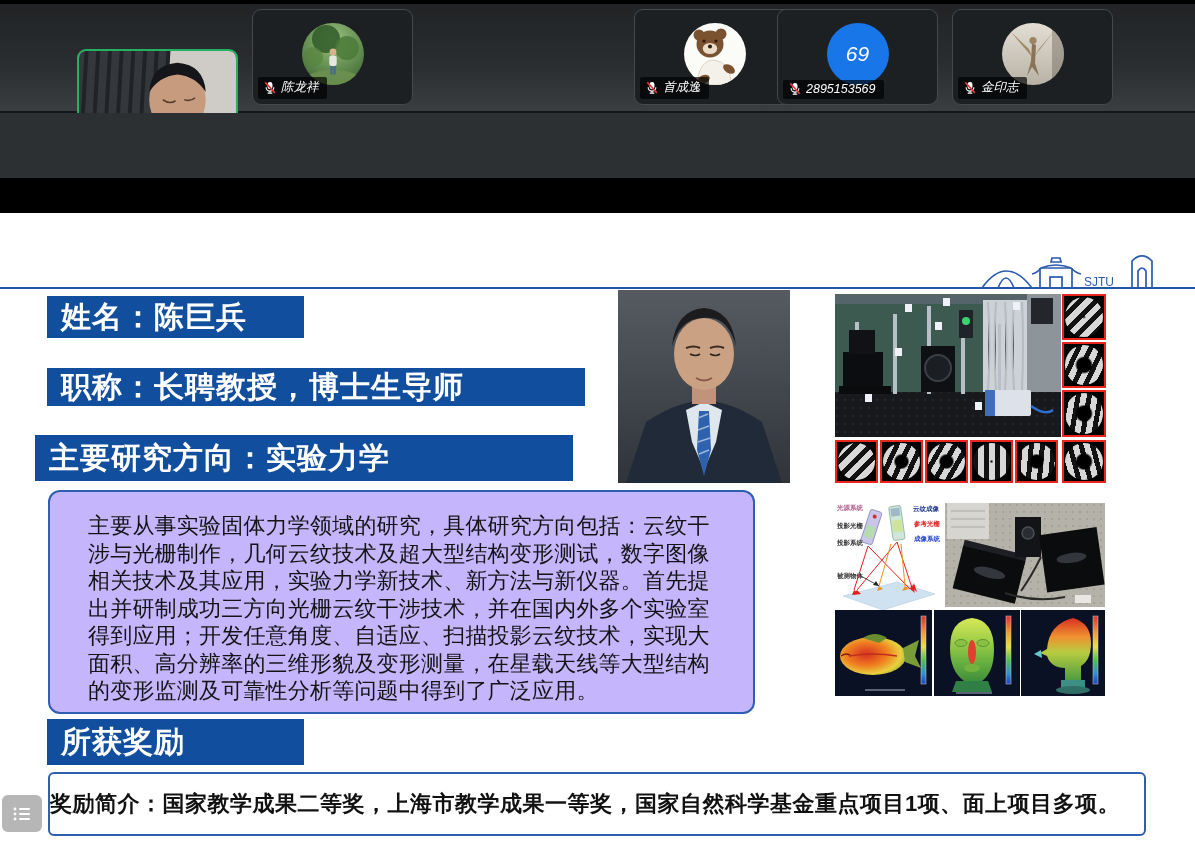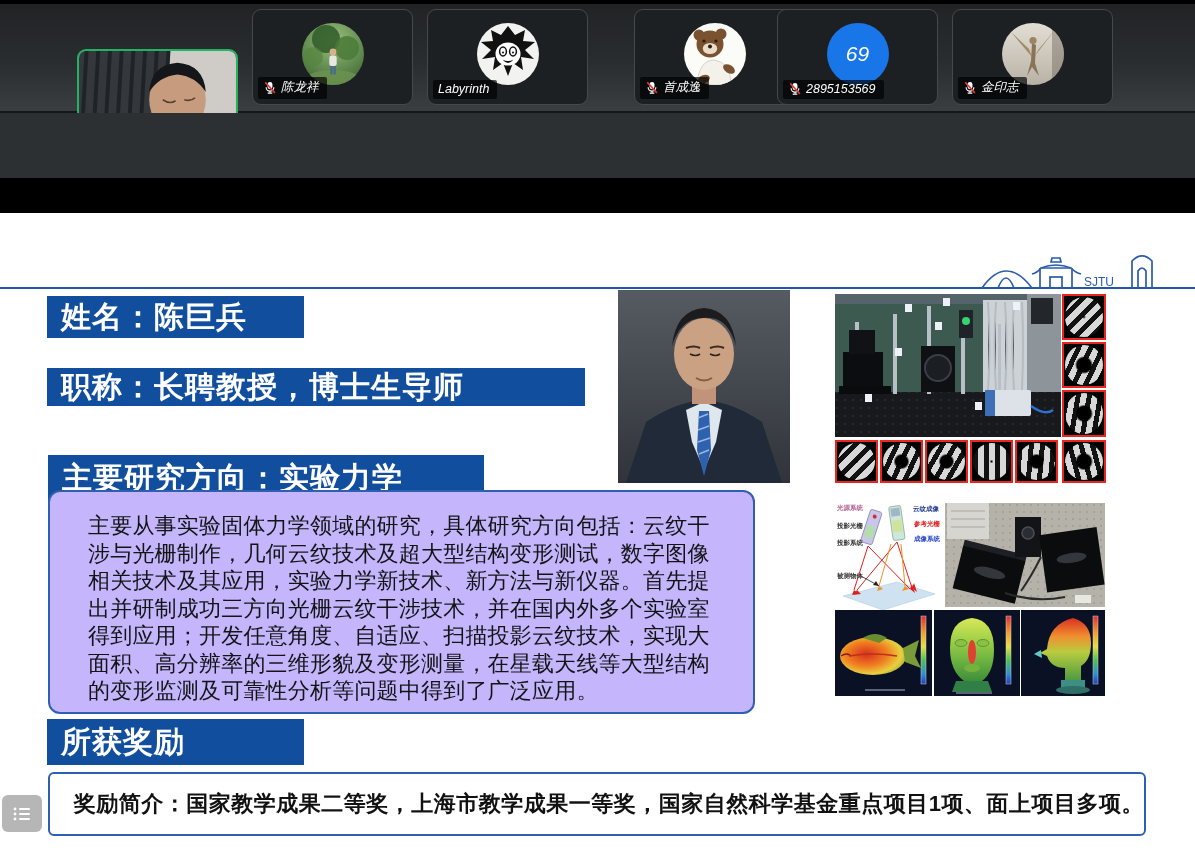--- a/index.html
+++ b/index.html
@@ -32,21 +32,21 @@
 
   
   .slide{left:0;top:213px;width:1195px;height:645px;background:#fff;}
   .rule{left:0;top:74px;width:1195px;height:2px;background:#2356a7;}
   .bluebar{background:#124e9e;color:#fff;font-weight:700;display:flex;align-items:center;
            padding-left:14px;letter-spacing:1px;font-size:30px;}
   .textbox{border:2px solid #2e5fb0;border-radius:12px;background:#c4b5fd;}
   .textbox p{margin:0;padding:20px 28px 0 38px;font-size:22px;line-height:27.5px;
              color:#141414;font-weight:500;letter-spacing:.2px;}
   .awardsbox{border:2px solid #2e5fb0;border-radius:6px;background:#fff;display:flex;
-             align-items:center;justify-content:flex-end;font-size:22px;font-weight:600;
+             align-items:center;justify-content:flex-start;font-size:22px;font-weight:600;
              color:#111;letter-spacing:.5px;}
 
   
   .fr{position:absolute;background:#000;border:2px solid #e8261f;}
   .fr::before{content:"";position:absolute;inset:1px;border-radius:50%;
      background:
        radial-gradient(circle,#000 var(--h,0px),rgba(0,0,0,0) calc(var(--h,0px) + 2px)),
        repeating-linear-gradient(var(--a,135deg),#121212 0 5px,#d8d8d8 5px 11px);}
 
   .listbtn{left:2px;top:795px;width:40px;height:37px;background:rgba(176,176,176,.92);
@@ -119,37 +119,20 @@
           <rect x="5.2" y="1.2" width="5.6" height="8.2" rx="2.8" fill="#fff"></rect>
           <path d="M3.6 7.2a4.4 4.4 0 0 0 8.8 0" fill="none" stroke="#fff" stroke-width="1.3"></path>
           <line x1="8" y1="11.6" x2="8" y2="13.4" stroke="#fff" stroke-width="1.3"></line>
           <line x1="5.4" y1="13.9" x2="10.6" y2="13.9" stroke="#fff" stroke-width="1.3"></line>
           <line x1="2.6" y1="1.6" x2="13.6" y2="13.6" stroke="#e23b3b" stroke-width="1.8"></line>
         </svg>
         <span>陈龙祥</span>
       </div>
     </div>
 
-    <div class="tile" style="left:427px;">
-      <div class="avatar">
-        <svg viewBox="0 0 62 62">
-          <rect width="62" height="62" fill="#f2f2f0"></rect>
-          <path d="M31,3 L38,12 L48,7 L46,18 L58,19 L48,27 L57,36 L44,34 L46,47 L36,40 L31,53 L26,40 L16,47 L18,34 L5,36 L14,27 L4,19 L16,18 L14,7 L24,12 Z" fill="#111"></path>
-          <ellipse cx="31" cy="31" rx="12.5" ry="11.5" fill="#fff"></ellipse>
-          <ellipse cx="26" cy="28.5" rx="3.4" ry="4.4" fill="#fff" stroke="#111" stroke-width="1.5"></ellipse>
-          <ellipse cx="36" cy="28.5" rx="3.4" ry="4.4" fill="#fff" stroke="#111" stroke-width="1.5"></ellipse>
-          <circle cx="26" cy="29.5" r="1" fill="#111"></circle>
-            <circle cx="36" cy="29.5" r="1" fill="#111"></circle>
-          <path d="M25.5,36.5 Q31,43.5 36.5,36.5 Q31,39.5 25.5,36.5 Z" fill="#111"></path>
-        </svg>
-      </div>
-      <div class="nametag">
-        <span>Labyrinth</span>
-      </div>
-    </div>
 
     <div class="tile" style="left:634px;padding-left:20px;">
       <div class="avatar">
         <svg viewBox="0 0 62 62">
           <rect width="62" height="62" fill="#fbfbf8"></rect>
           <circle cx="15" cy="12" r="5.5" fill="#7a5230"></circle>
             <circle cx="37" cy="11" r="5.5" fill="#7a5230"></circle>
           <circle cx="26" cy="21" r="13.5" fill="#7a5230"></circle>
           <ellipse cx="26" cy="25.5" rx="7.2" ry="5.6" fill="#e9dcc8"></ellipse>
           <circle cx="26" cy="23.5" r="2" fill="#2b1d12"></circle>
@@ -236,21 +219,21 @@
           <line x1="92" y1="19" x2="92" y2="39"></line>
         <rect x="70" y="28" width="12" height="11"></rect>
         <path d="M152,39 L152,12 Q162,2 172,12 L172,39"></path>
         <path d="M158,39 L158,22 Q162,16 166,22 L166,39"></path>
       </g>
       <text x="104" y="37" font-size="12" fill="#2b5cad">SJTU</text>
     </svg>
 
     <div class="abs bluebar" style="left:47px;top:83px;width:257px;height:42px;">姓名：陈巨兵</div>
     <div class="abs bluebar" style="left:47px;top:155px;width:538px;height:38px;">职称：长聘教授，博士生导师</div>
-    <div class="abs bluebar" style="left:48px;top:222px;width:436px;height:46px;margin-top:20px;">主要研究方向：实验力学</div>
+    <div class="abs bluebar" style="left:35px;top:222px;width:538px;height:46px;">主要研究方向：实验力学</div>
 
     <svg class="abs" style="left:618px;top:77px;" width="172" height="193" viewBox="0 0 172 193">
       <defs>
           <linearGradient id="pbg" x1="0" y1="0" x2="0" y2="1">
         <stop offset="0" stop-color="#565b62"></stop>
             <stop offset="1" stop-color="#30343a"></stop>
       </linearGradient>
         </defs>
       <rect width="172" height="193" fill="url(#pbg)"></rect>
       <path d="M8,193 L28,132 Q58,112 86,110 Q114,112 144,132 L164,193 Z" fill="#212a38"></path>

